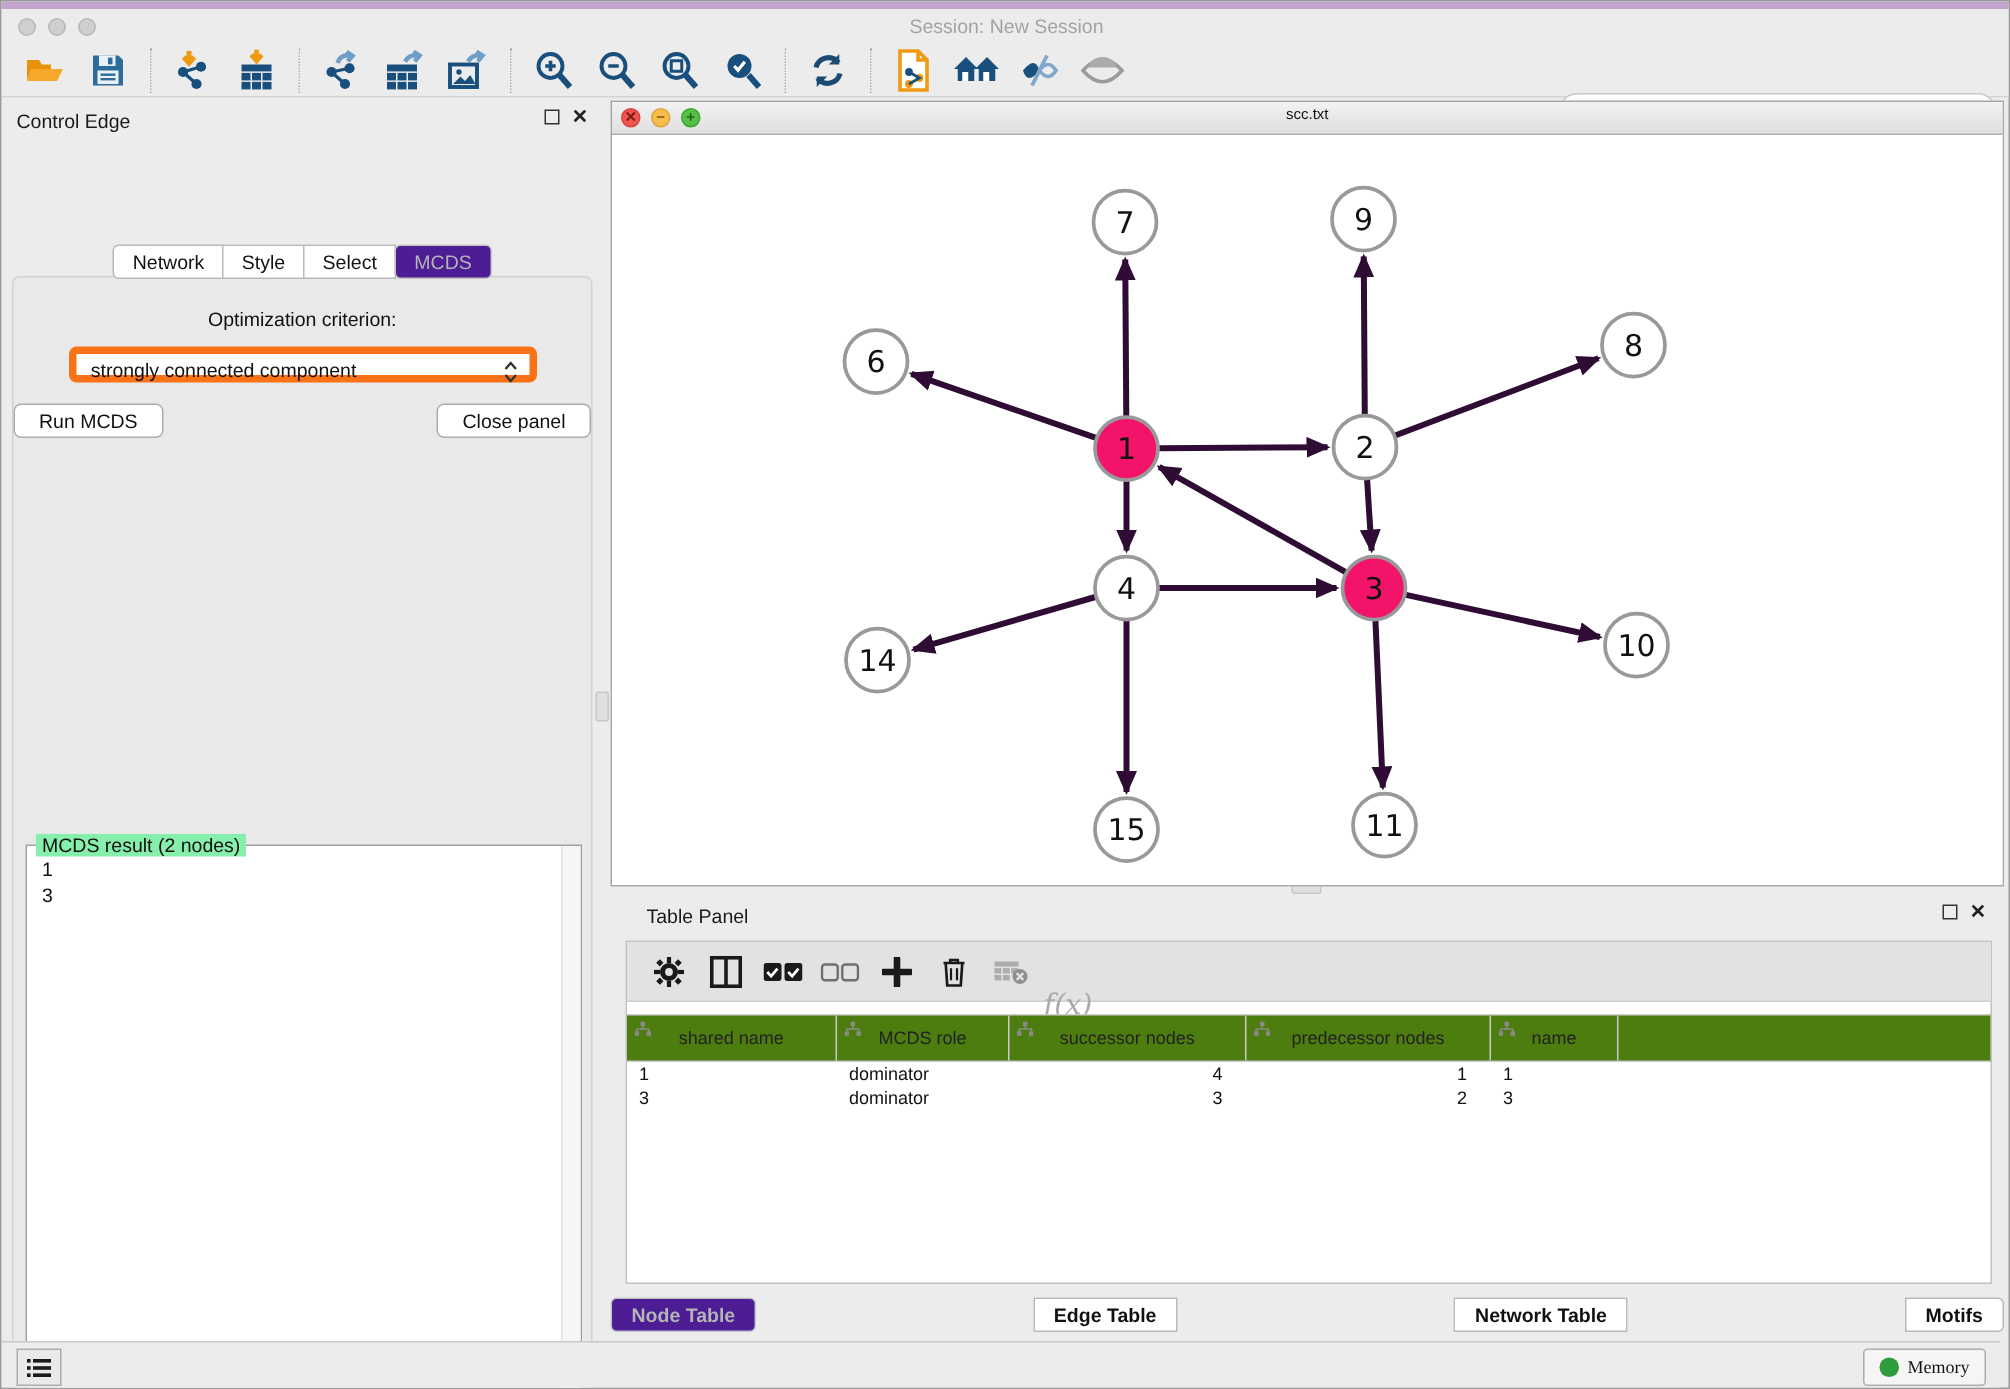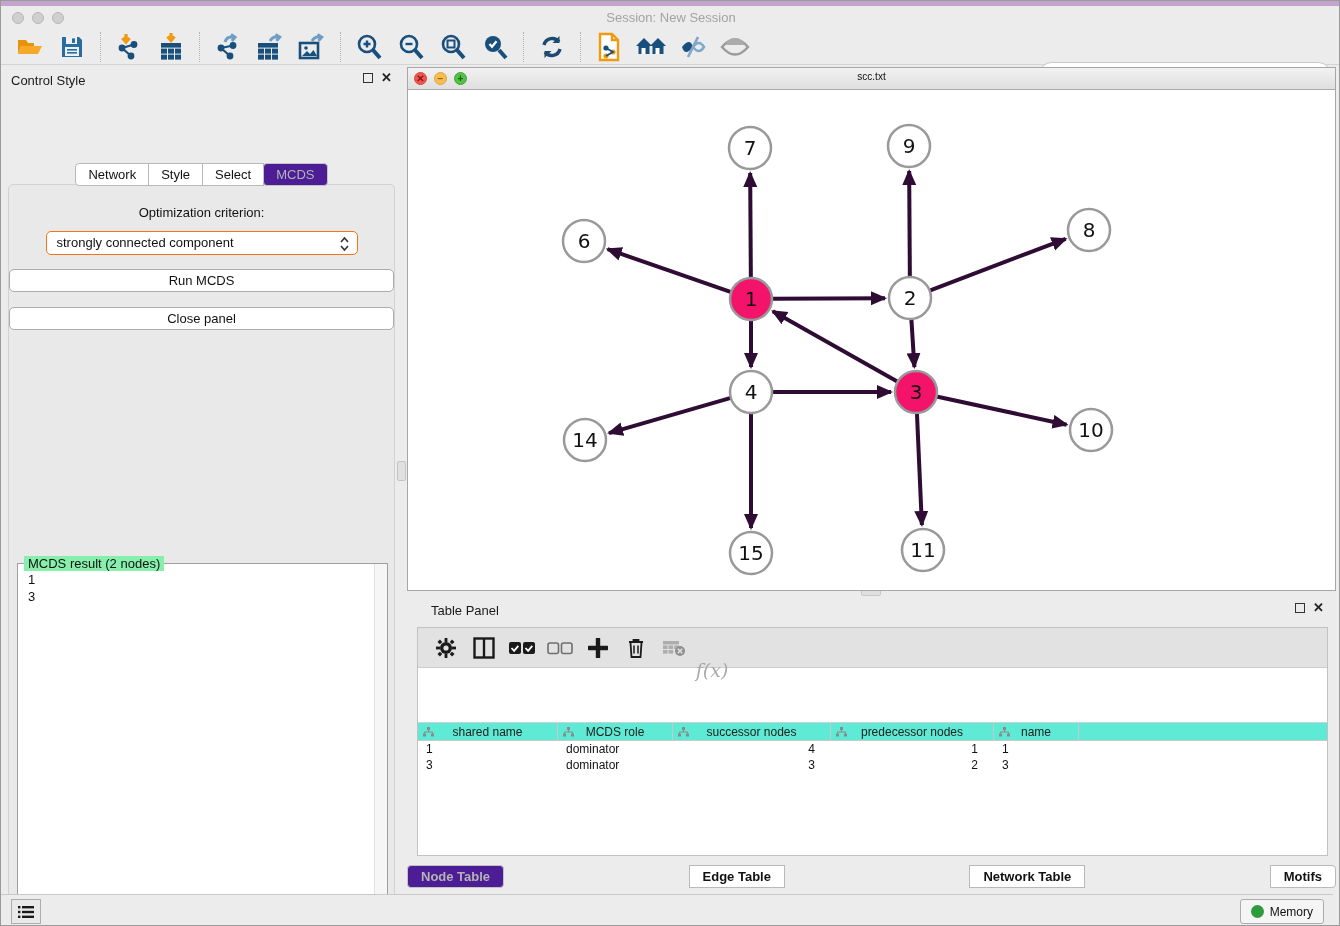--- a/index.html
+++ b/index.html
@@ -31,23 +31,23 @@
   .cp-tabs { position:absolute; left:0; top:96px; width:401px; display:flex; justify-content:center; z-index:3; }
   .seg { font-size:13px; padding:3px 12px; background:#fff; border:1px solid #B9B9B9; margin-left:-1px;
          color:#111; line-height:15px; }
   .seg:first-child { border-top-left-radius:4px; border-bottom-left-radius:4px; margin-left:0; }
   .seg:last-child { border-top-right-radius:4px; border-bottom-right-radius:4px; }
   .seg.active-dim { background:#4c1d95; color:#B4B4B4; border-color:#C4C4C4; border-radius:4px; }
   .cp-body { position:absolute; left:7px; top:117px; width:387px; height:762px; background:#E9E9E9;
              border:1px solid #D2D2D2; border-radius:5px; }
   .opt-label { margin-top:20px; text-align:center; font-size:13px; color:#111; }
   .dropdown { position:relative; margin:11px auto 0 auto; width:312px; height:24px; background:#fff;
-              border:1px solid #f97316; border-radius:5px; font-size:13px; line-height:22px; padding-left:10px; color:#111; }
+              border:5px solid #f97316; border-radius:5px; font-size:13px; line-height:22px; padding-left:10px; color:#111; }
   .dd-stepper { position:absolute; right:7px; top:4px; }
-  .btn-row { display:flex; justify-content:space-between; gap:15px; margin-top:14px;flex-direction:column; }
+  .btn-row { display:flex; justify-content:space-between; gap:27px; margin-top:14px; }
   .mac-btn { height:23px; background:#fff; border:1px solid #ACACAC; border-radius:5px;
              font-size:13px; color:#111; padding:0 16px; line-height:21px; }
   .result-box { position:absolute; left:8px; top:378px; width:371px; height:373px; background:#fff;
                 border:1px solid #9E9E9E; }
   .result-legend { position:absolute; left:6px; top:-8px; background:#86efac; padding:0 4px; font-size:13px; color:#111; }
   .result-lines { padding:7px 10px; font-size:13px; color:#111; line-height:17px; }
   .result-scroll { position:absolute; right:0; top:0; bottom:0; width:13px; background:#F6F6F6; border-left:1px solid #E2E2E2; }
   
   .net-window { position:absolute; left:406px; top:66px; width:929px; height:524px;
                 border:1px solid #A6A6A6; background:#fff; }
@@ -64,31 +64,31 @@
                 border:1px solid #C5C5C5; border-radius:2px; }
   .splitter-h { position:absolute; left:860px; top:588px; width:20px; height:7px; background:#E0E0E0;
                 border:1px solid #C8C8C8; border-radius:2px; }
   
   .table-panel { position:absolute; left:406px; top:596px; width:929px; height:297px; background:#ECECEC; }
   .tp-box { position:absolute; left:10px; top:30px; width:911px; height:229px; background:#fff; border:1px solid #C2C2C2; }
   .tp-toolbar { height:40px; background:#E2E2E2; border-bottom:1px solid #CDCDCD; display:flex; align-items:center; padding-left:12px; }
   .tp-tool { width:32px; height:30px; display:flex; align-items:center; justify-content:center; margin-right:6px; }
   .fx { font-family:"DejaVu Serif", serif; font-style:italic; font-size:19px; color:#A9A9A9;margin-top:44px; }
   .grid-table { position:absolute; left:0px; top:48px; width:909px; }
-  .tr-head { display:flex; height:19px; background:#5eead4; border-top:1px solid #CFCFCF; border-bottom:1px solid #C9C9C9;margin-top:46px; }
+  .tr-head { display:flex; height:32px; background:#4d7c0f; border-top:1px solid #CFCFCF; border-bottom:1px solid #C9C9C9; }
   .th { position:relative; font-size:12px; color:#222; border-right:1px solid #C9C9C9; display:flex;
         align-items:center; justify-content:center; }
   .th svg { position:absolute; left:5px; top:4px; }
   .tr { display:flex; height:16px; font-size:12px; color:#111; }
   .td { padding:1px 6px 0 8px; overflow:hidden; white-space:nowrap; }
   .td.right { text-align:right; padding-right:16px; }
   .tp-tabs { position:absolute; left:0; right:0; top:268px; display:flex; justify-content:space-between; }
   .tp-tabs .seg { font-weight:bold; padding:3px 13px; }
   
-  .statusbar { position:absolute; left:0; top:893px; width:1332px; height:33px; background:#ECECEC; border-top:1px solid #C9C9C9; }
+  .statusbar { position:absolute; left:0; top:893px; width:1332px; height:33px; background:#ECECEC; border-top:1px solid #C9C9C9;font-family:Liberation Serif, serif; }
   .sb-left-btn { position:absolute; left:10px; top:4px; width:30px; height:25px; background:#E9E9E9;
                  border:1px solid #ADADAD; display:flex; align-items:center; justify-content:center; }
   .memory-btn { position:absolute; right:9px; top:4px; height:25px; background:#F5F5F5; border:1px solid #ADADAD;
                 border-radius:3px; display:flex; align-items:center; gap:6px; padding:0 10px; font-size:12px; color:#111; }
   .mem-dot { width:13px; height:13px; border-radius:50%; background:#2E9B3D; }
 </style>
 </head>
 <body>
 
 <div class="purple-strip"></div>
@@ -261,21 +261,21 @@
   <div class="search-wrap">
     <svg width="14" height="14" viewBox="0 0 14 14">
         <circle cx="6" cy="6" r="4.4" fill="none" stroke="#8F8F8F" stroke-width="1.5"></circle>
         <path d="M9.4 9.4 L13 13" stroke="#8F8F8F" stroke-width="1.5"></path>
       </svg>
   </div>
 </div>
 
 <div class="control-panel">
   <div class="panel-titlebar">
-    <span class="panel-title">Control Style</span>
+    <span class="panel-title">Control Edge</span>
     <span class="panel-btns">
       <span class="float-glyph"></span>
       <span class="close-glyph">✕</span>
     </span>
   </div>
   <div class="cp-tabs">
       <span class="seg">Network</span>
       <span class="seg">Style</span>
       <span class="seg">Select</span>
       <span class="seg active-dim">MCDS</span>

